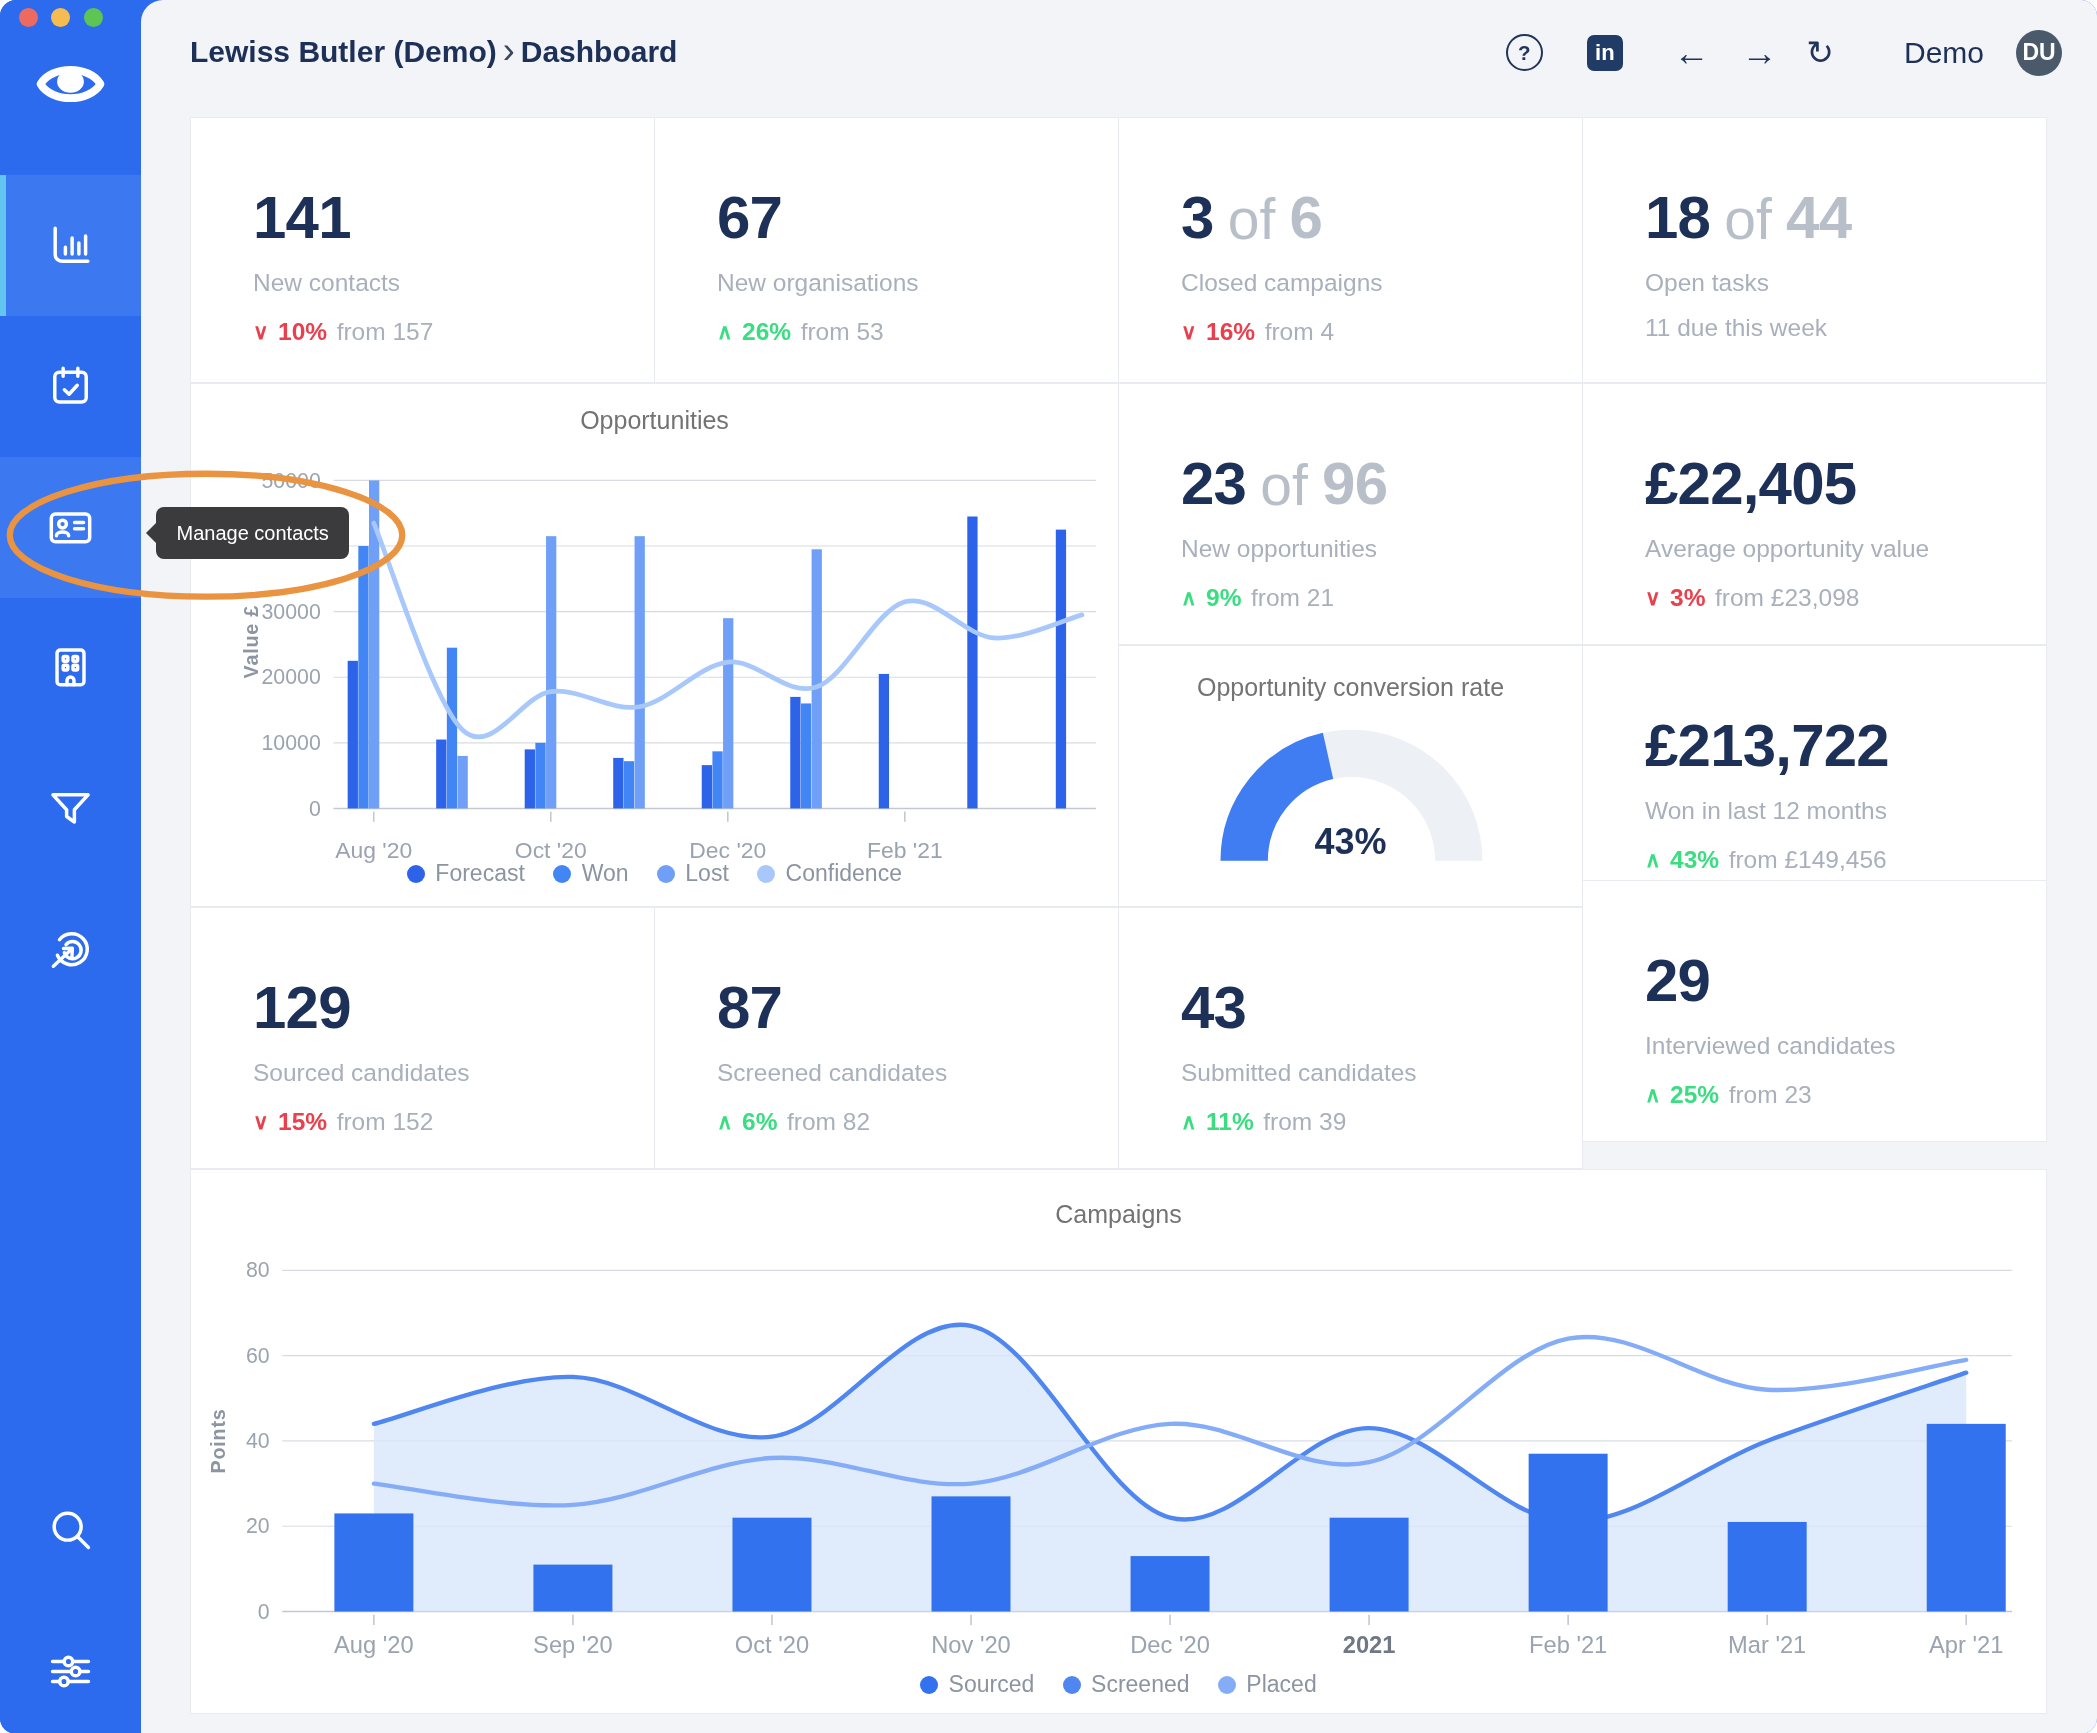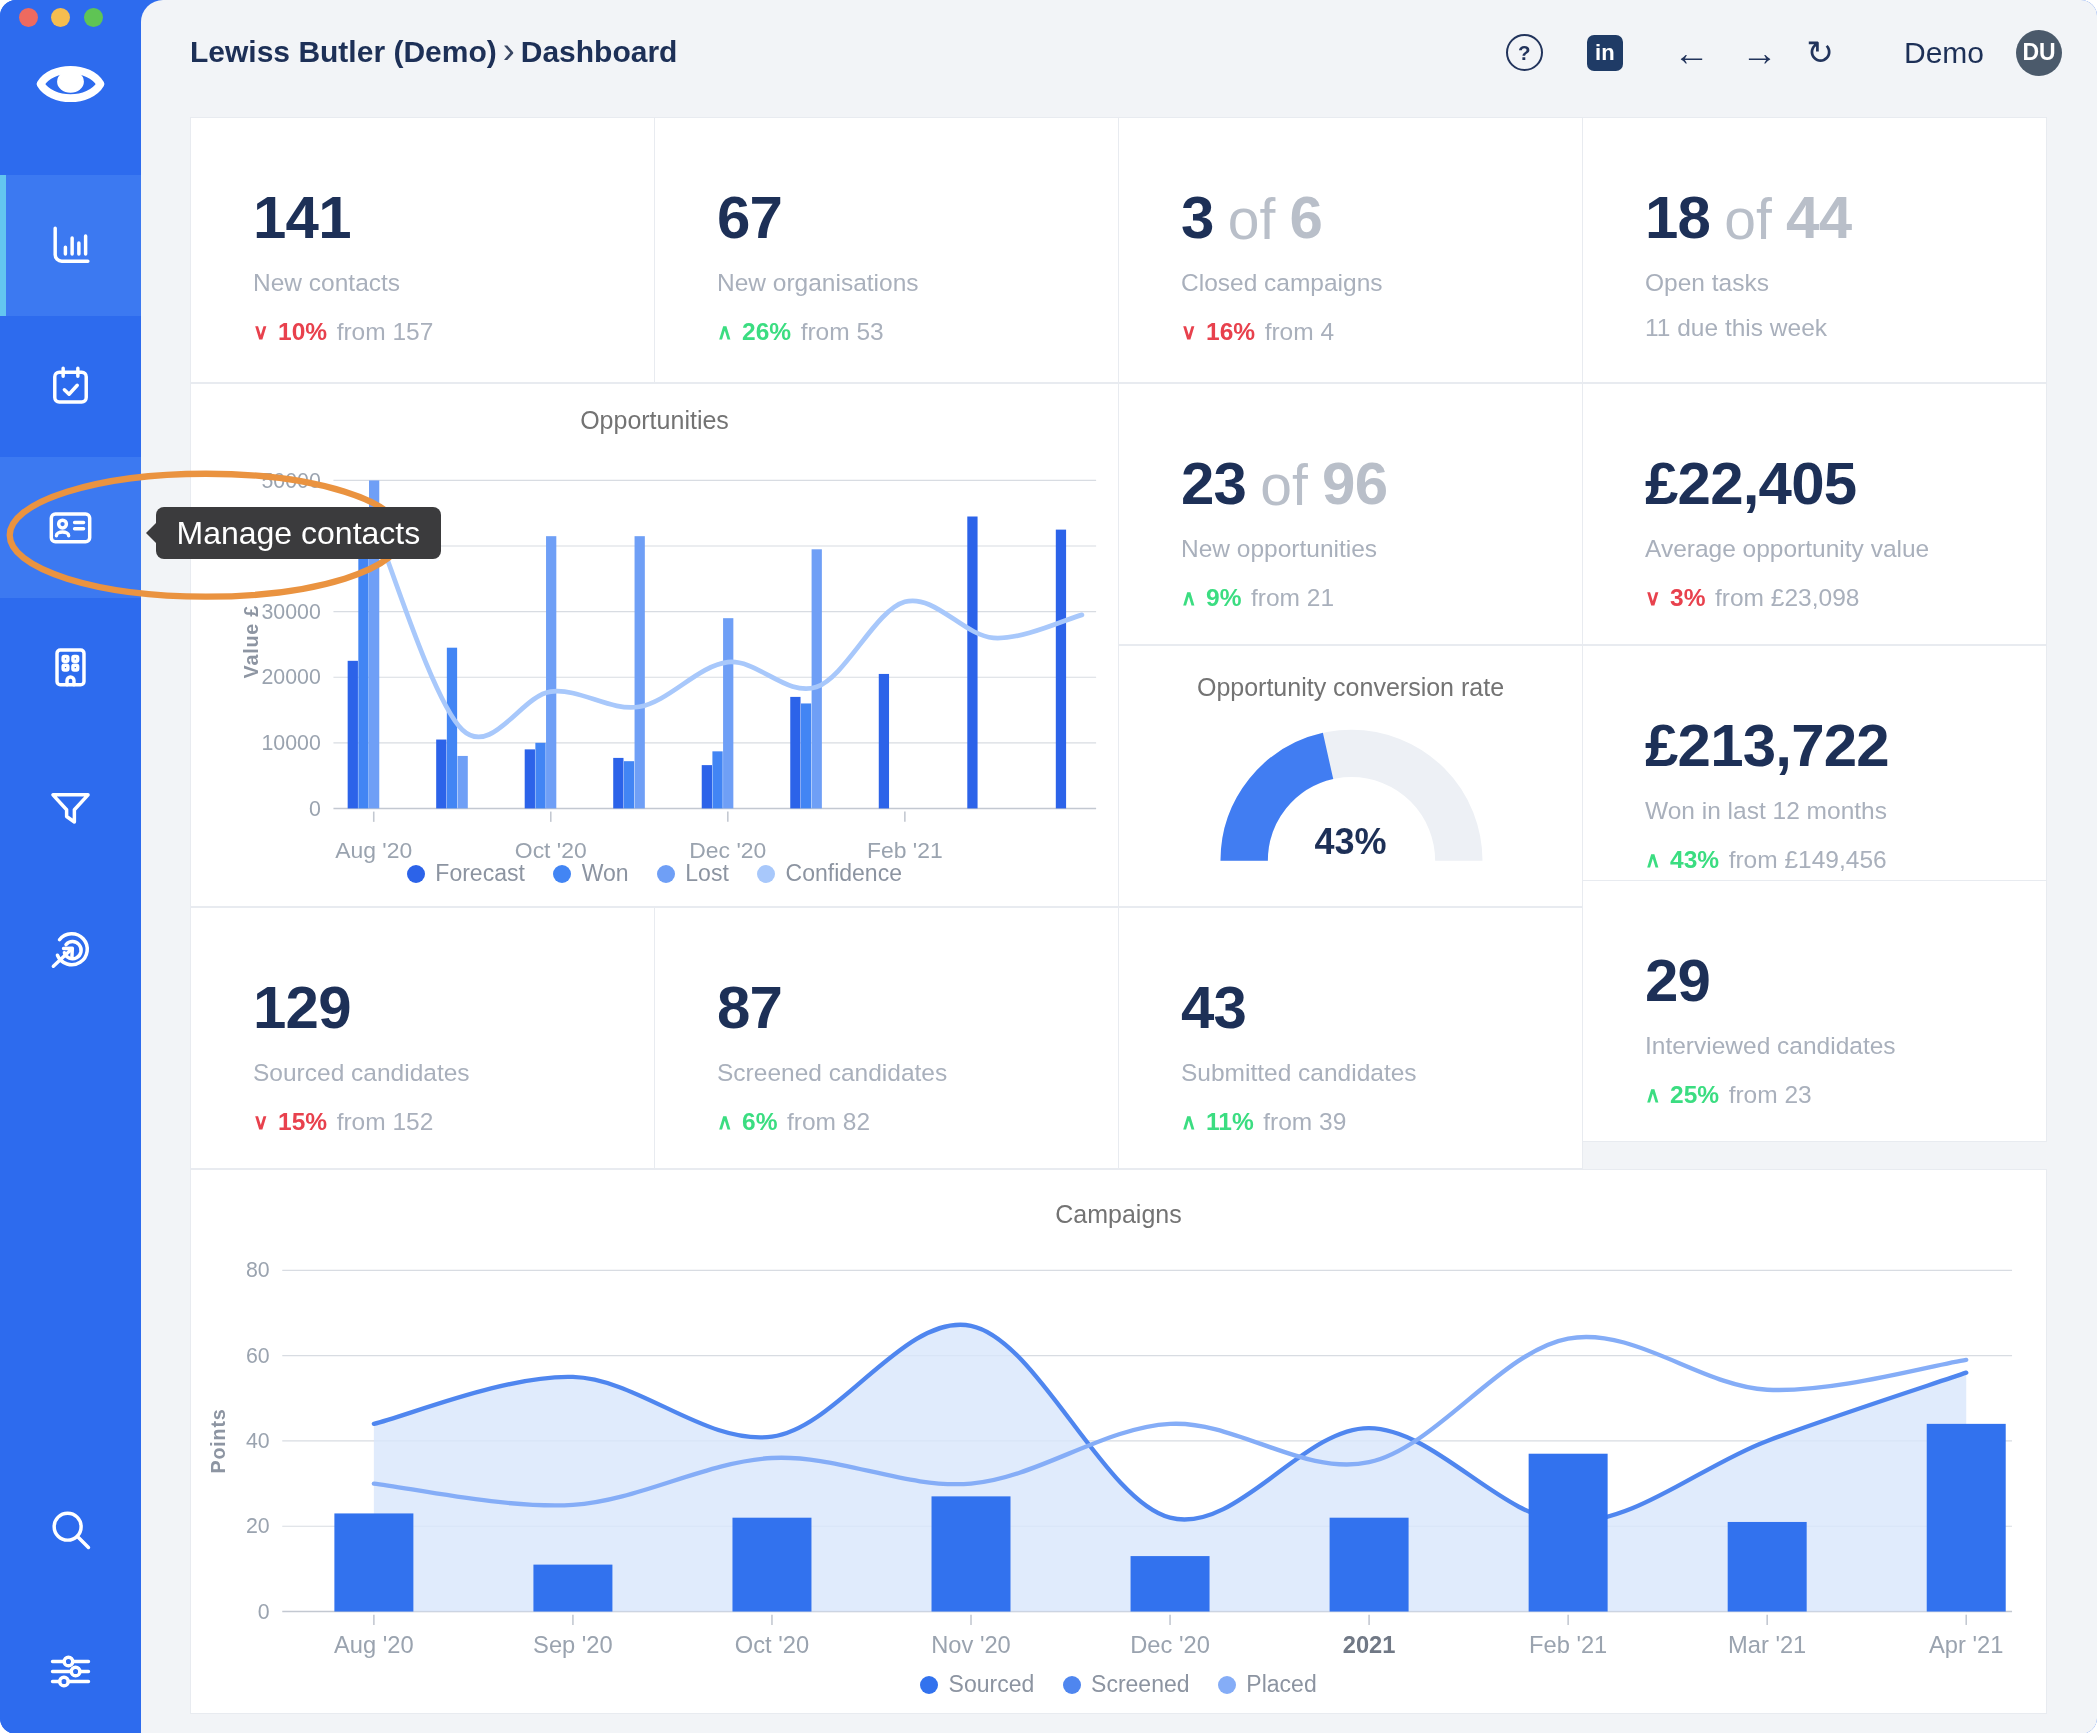--- a/index.html
+++ b/index.html
@@ -51,21 +51,21 @@
   .chart-title{position:absolute;left:0;width:100%;text-align:center;font-size:25px;color:#737373}
   svg.chart{position:absolute;left:0;top:0}
   svg text{font-family:"Liberation Sans",sans-serif}
   .legend{position:absolute;left:0;width:100%;display:flex;justify-content:center;align-items:center;gap:28.5px}
   .lg-item{display:flex;align-items:center;gap:10.3px;font-size:23px;color:#8c94a1}
   .lg-dot{width:18px;height:18px;border-radius:50%;display:inline-block}
   .gauge-label{position:absolute;top:175px;left:0;width:100%;text-align:center;font-size:36px;font-weight:700;color:#1d3057}
 
   
   .halo{position:absolute;left:1.6px;top:469px;z-index:60;pointer-events:none}
-  .tooltip{position:absolute;left:156px;top:507px;height:52px;background:#3b3b3d;border-radius:8px;color:#fff;font-size:32px;display:flex;align-items:center;padding:0 20.5px;z-index:61;white-space:nowrap}
+  .tooltip{position:absolute;left:156px;top:507px;height:52px;background:#3b3b3d;border-radius:8px;color:#fff;font-size:20px;display:flex;align-items:center;padding:0 20.5px;z-index:61;white-space:nowrap}
   .tooltip::before{content:"";position:absolute;left:-10.3px;top:50%;transform:translateY(-50%);border:11px solid transparent;border-left:none;border-right:11px solid #3b3b3d}
 </style>
 </head>
 <body>
 
 <div class="window">
 
   <aside class="sidebar">
     <div class="tl">
       <span class="tl-red"></span>

